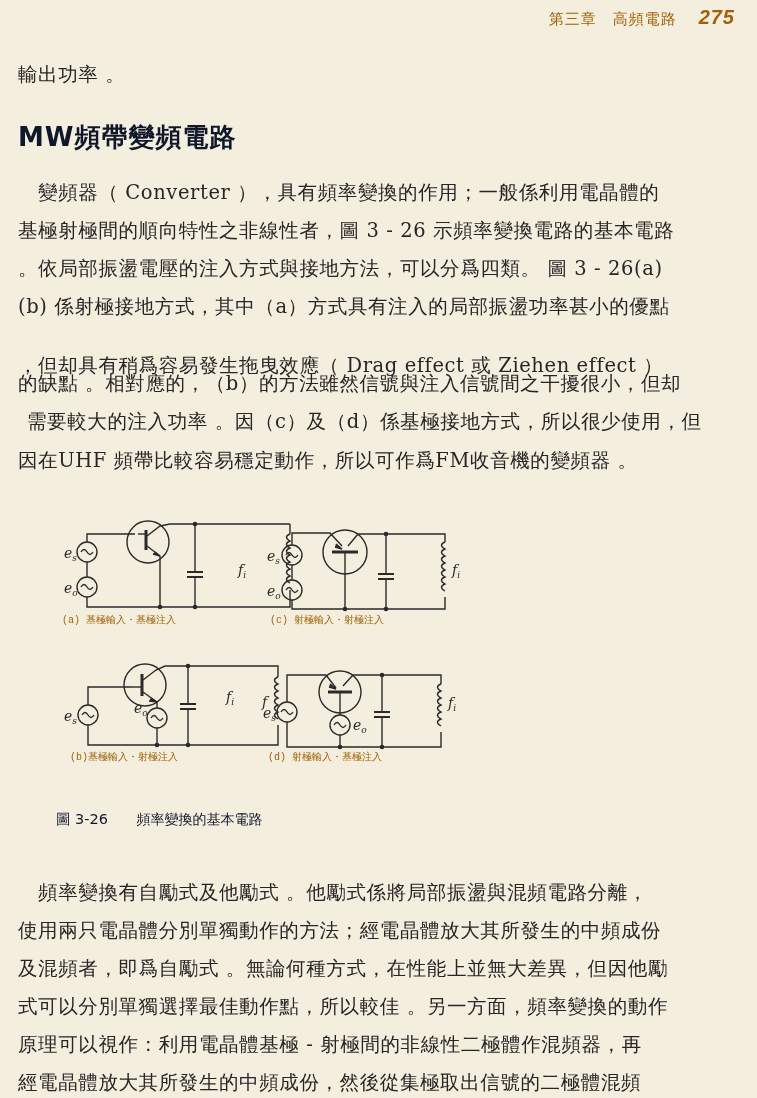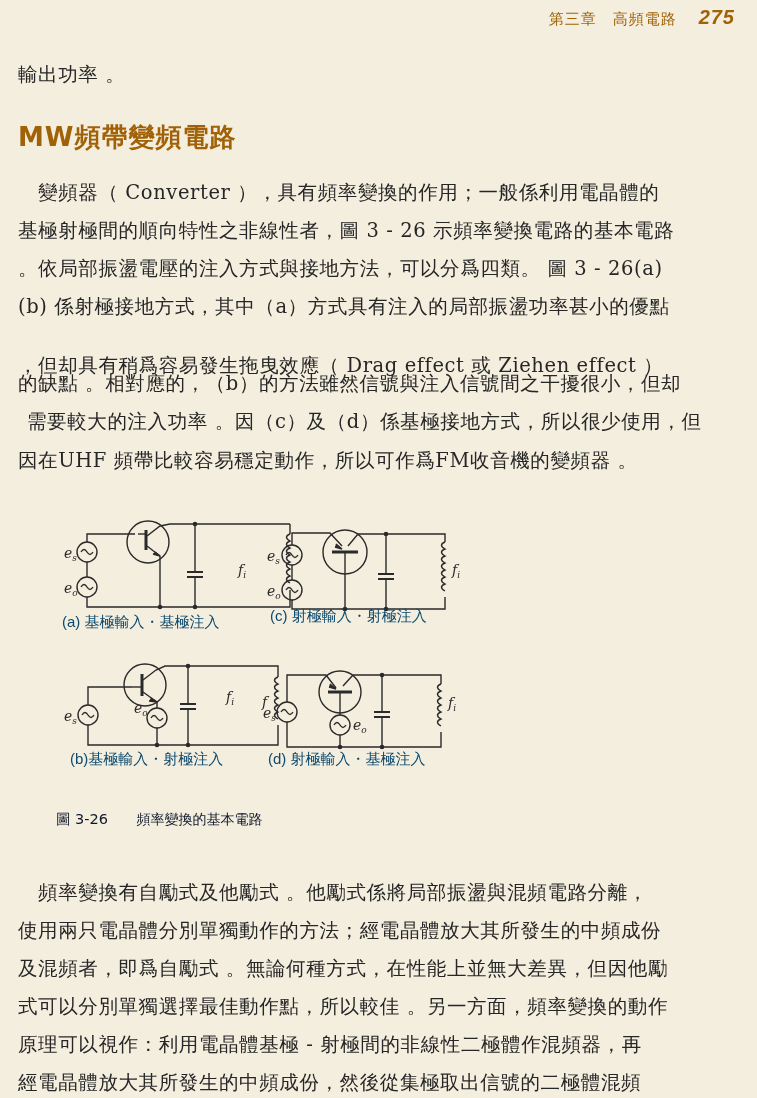--- a/index.html
+++ b/index.html
@@ -22,29 +22,29 @@
     font-size: 20px; letter-spacing: 1px;
   }
   .line {
     position: absolute; left: 18px; right: 12px;
     font-size: 19.5px; line-height: 26px; white-space: nowrap;
     letter-spacing: 0.6px;
   }
   .section-title {
     position: absolute; left: 18px; top: 120px;
     font-family: "DejaVu Sans", sans-serif; font-weight: bold;
-    font-size: 26px; letter-spacing: 1px; color: #a16207;
+    font-size: 26px; letter-spacing: 1px; color: #0f172a;
   }
   .figure {
     position: absolute; left: 60px; top: 512px; width: 400px; height: 280px;
   }
   .figure svg { position: absolute; left: 0; top: 0; }
   .sub-caption {
-    position: absolute; font-family: Liberation Sans, sans-serif;
-    font-size: 15px; color: #0c4a6e; white-space: nowrap;
+    position: absolute; font-family: Liberation Mono, monospace;
+    font-size: 10px; color: #a16207; white-space: nowrap;
   }
   .fig-caption {
     position: absolute; left: 56px; top: 810px;
     font-size: 14px; color: #0f172a; white-space: nowrap;
   }
   .fig-caption .num { font-family: "DejaVu Sans", sans-serif; margin-right: 24px; font-size: 14.5px; }
 </style>
 </head>
 <body>
 
@@ -179,21 +179,21 @@
         <text x="74" y="201">e<tspan font-size="9" dy="3">o</tspan></text>
         <text x="226" y="195" dx="-24">f</text>
         <text x="166" y="190">f<tspan font-size="9" dy="3">i</tspan></text>
         <text x="203" y="206">e<tspan font-size="9" dy="3">s</tspan></text>
         <text x="293" y="218">e<tspan font-size="9" dy="3">o</tspan></text>
         <text x="364" y="196" dx="24">f<tspan font-size="9" dy="3">i</tspan></text>
       </g>
     </svg>
 
     <div class="sub-caption" style="left:2px; top:101px;">(a) 基極輸入・基極注入</div>
-    <div class="sub-caption" style="left:210px; top:95px;">(c) 射極輸入・射極注入</div>
+    <div class="sub-caption" style="left:210px; top:101px;">(c) 射極輸入・射極注入</div>
     <div class="sub-caption" style="left:10px; top:238px;">(b)基極輸入・射極注入</div>
     <div class="sub-caption" style="left:208px; top:238px;">(d) 射極輸入・基極注入</div>
   </div>
 
   <div class="fig-caption">
     <span class="num">圖 3-26</span>
     <span>頻率變換的基本電路</span>
   </div>
 
   <div>

